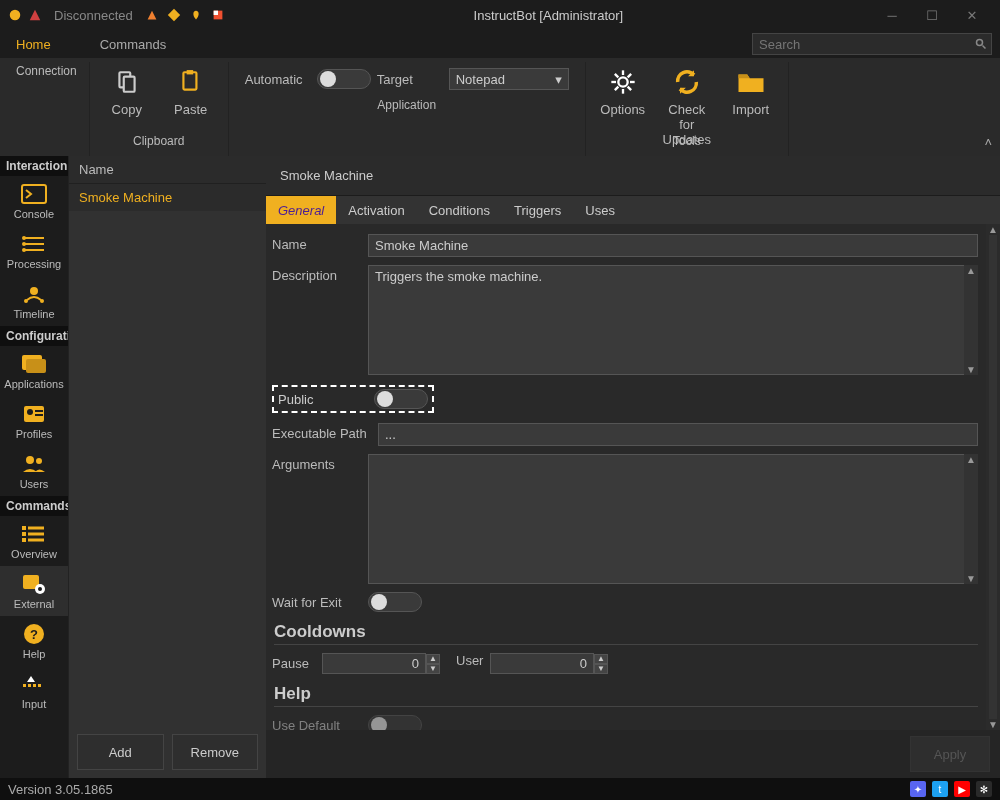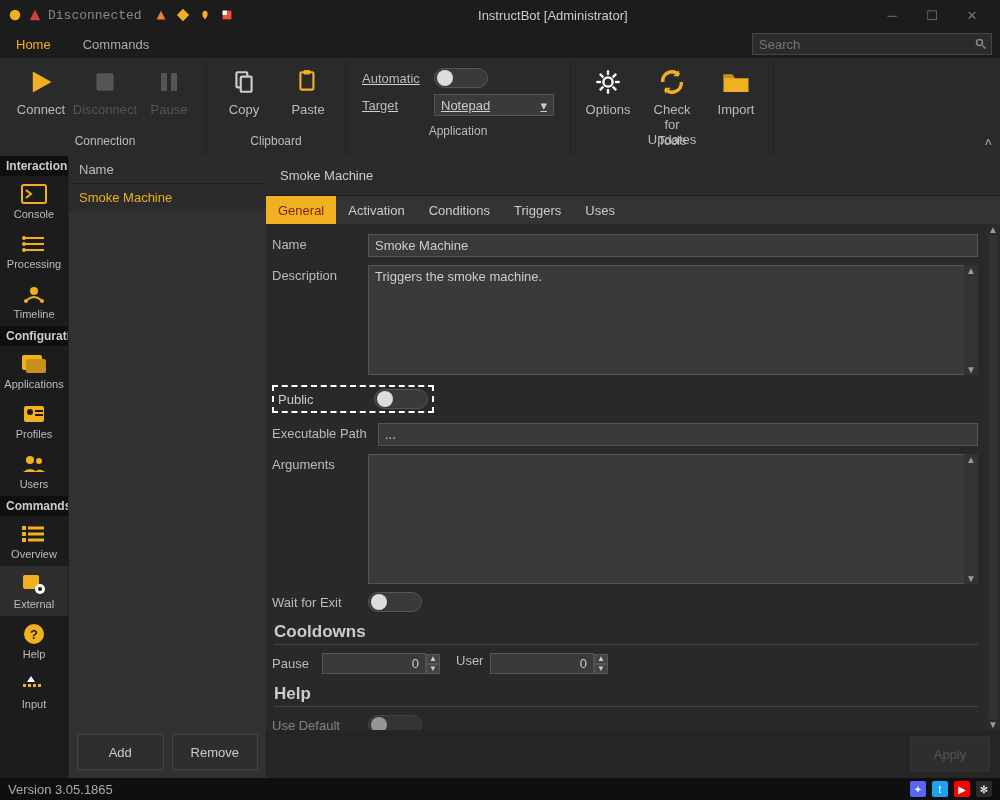--- a/index.html
+++ b/index.html
@@ -1,42 +1,42 @@
 <!DOCTYPE html>
 <html><head>
 <meta charset="utf-8">
 <style>
 * { margin: 0; padding: 0; box-sizing: border-box; font-family: "Segoe UI", Tahoma, sans-serif; font-size: 13px; }
 body { background: #1e1e1e; color: #d0d0d0; width: 1000px; height: 800px; overflow: hidden; display: flex; flex-direction: column; }
 .titlebar { height: 30px; background: #1c1c1c; display: flex; align-items: center; padding: 0 8px; }
 .titlebar .status-icons { display: flex; gap: 6px; align-items: center; }
-.titlebar .status-text { color: #888; margin-right: 12px; font-family: Liberation Mono, monospace; }
+.titlebar .status-text { color: #888; margin-left: 6px; margin-right: 12px; }
 .titlebar .toolbar-icons { display: flex; gap: 8px; }
 .titlebar .title { flex: 1; text-align: center; color: #ccc; }
 .titlebar .wincontrols { display: flex; }
 .titlebar .wincontrols div { width: 40px; height: 30px; display: flex; align-items: center; justify-content: center; color: #777; }
 .small-icon { width: 14px; height: 14px; }
 
-.tabbar { height: 28px; background: #1c1c1c; display: flex; align-items: center; padding: 0 8px; gap: 16px; border-bottom: 0; }
+.tabbar { height: 28px; background: #1c1c1c; display: flex; align-items: center; padding: 0 8px; gap: 33px; border-bottom: 0; }
 .tabbar .tab { color: #aaa; padding: 4px 8px; cursor: pointer; }
 .tabbar .tab.active { color: #f0b020; }
 .tabbar .spacer { flex: 1; }
 .searchbox { display: flex; align-items: center; background: #2b2b2b; border: 1px solid #444; width: 240px; height: 22px; }
 .searchbox input { flex: 1; background: transparent; border: none; color: #ccc; padding: 0 6px; outline: none; }
 .searchbox .icon { width: 20px; display: flex; justify-content: center; color: #888; }
 
 .ribbon { height: 98px; background: #2a2a2a; display: flex; padding: 4px 0 0 4px; position: relative; }
 .ribbon-group { display: flex; flex-direction: column; align-items: center; padding: 0 12px; border-right: 1px solid #222; }
 .ribbon-group:last-of-type { border-right: none; }
 .ribbon-group .items { display: flex; gap: 14px; height: 70px; align-items: flex-start; }
 .ribbon-group .ritem { display: flex; flex-direction: column; align-items: center; width: 50px; cursor: pointer; color: #bbb; text-align: center; }
 .ribbon-group .ritem.disabled { color: #555; }
 .ribbon-group .ritem .ri-icon { width: 32px; height: 32px; margin: 4px 0; display:flex; align-items:center; justify-content:center; }
 .ribbon-group .glabel { color: #bbb; font-size: 12px; margin-top: 2px; }
-.ribbon .appgroup-rows { display: flex; flex-direction: column; gap: 6px; padding: 6px 4px; text-decoration: underline; }
+.ribbon .appgroup-rows { display: flex; flex-direction: row; gap: 6px; padding: 6px 4px; }
 .apprw { display: flex; align-items: center; gap: 10px; }
 .apprw .lbl { width: 62px; color: #bbb; }
 .toggle { width: 54px; height: 20px; background: #3a3a3a; border-radius: 10px; border:1px solid #555; position: relative; cursor: pointer; }
 .toggle .knob { position: absolute; top: 1px; left: 2px; width: 16px; height: 16px; border-radius: 50%; background: #ddd; }
 .combo { width: 120px; height: 22px; background: #3a3a3a; border: 1px solid #555; color: #ccc; display: flex; align-items: center; justify-content: space-between; padding: 0 6px; cursor: pointer; }
 .ribbon .collapse-btn { position: absolute; right: 8px; bottom: 6px; color: #aaa; cursor: pointer; }
 
 .body { flex: 1; display: flex; min-height: 0; background: #252525; }
 .sidebar { width: 68px; background: #1c1c1c; display: flex; flex-direction: column; overflow: hidden; }
 .sidebar .sect-hdr { background: #0f0f0f; color: #ccc; font-weight: bold; font-size: 12px; padding: 3px 6px; }
@@ -50,21 +50,21 @@
 .namecol .list { flex: 1; }
 .namecol .list .row { padding: 6px 10px; color: #f0b020; background: #2b2b2b; cursor: pointer; }
 .namecol .btnrow { display: flex; gap: 8px; padding: 8px; }
 .btn { flex: 1; background: #2e2e2e; border: 1px solid #444; color: #ccc; height: 36px; display: flex; align-items: center; justify-content: center; cursor: pointer; }
 .btn.disabled { color: #555; border-color: #333; }
 
 .detail { flex: 1; display: flex; flex-direction: column; background: #292929; min-width:0; }
 .detail .titlebox { height: 40px; background: #2b2b2b; display: flex; align-items: center; padding: 0 14px; color: #ccc; border-bottom: 1px solid #1c1c1c; }
 .dtabs { display: flex; background: #333; height: 28px; }
 .dtabs .dtab { padding: 0 12px; display: flex; align-items: center; color: #ccc; cursor: pointer; }
-.dtabs .dtab.active { background: #f0b020; color: #7f1d1d; font-weight: 500; }
+.dtabs .dtab.active { background: #f0b020; color: #4c1d95; font-weight: 500; font-style: italic; }
 .form-scroll { flex: 1; overflow: hidden; position: relative; }
 .form-inner { position: absolute; inset: 0 16px 0 0; overflow-y: hidden; padding: 6px 6px 6px 6px; }
 .vscroll { position: absolute; right: 0; top: 0; bottom: 0; width: 14px; background: #2b2b2b; display:flex; flex-direction:column; justify-content:space-between; align-items:center; }
 .vscroll .arrow { color:#999; font-size:10px; cursor:pointer; }
 .vscroll .track { flex:1; width: 8px; background:#333; }
 
 .frow { display: flex; align-items: flex-start; padding: 4px 0; gap: 10px; }
 .frow .flbl { width: 86px; color: #bbb; padding-top: 3px; }
 .textbox { flex: 1; background: #3a3a3a; border: 1px solid #555; color: #ccc; padding: 3px 6px; }
 .textarea-wrap { flex: 1; position: relative; height: 110px; }
@@ -146,47 +146,20 @@
         <svg width="12" height="12" viewBox="0 0 16 16">
           <circle cx="6" cy="6" r="4" stroke="#888" stroke-width="2" fill="none"></circle>
           <line x1="10" y1="10" x2="14" y2="14" stroke="#888" stroke-width="2"></line>
         </svg>
       </span>
   </div>
 </div>
 
 <div class="ribbon">
   <div class="ribbon-group">
-    <div class="items">
-      <div class="ritem">
-        <div class="ri-icon">
-            <svg width="28" height="28" viewBox="0 0 24 24">
-              <path d="M5 3 L21 12 L5 21 Z" fill="#f0b020"></path>
-            </svg>
-          </div>
-        <span>Connect</span>
-      </div>
-      <div class="ritem disabled">
-        <div class="ri-icon">
-            <svg width="26" height="26" viewBox="0 0 24 24">
-              <rect x="4" y="4" width="16" height="16" rx="2" fill="#555"></rect>
-            </svg>
-          </div>
-        <span>Disconnect</span>
-      </div>
-      <div class="ritem disabled">
-        <div class="ri-icon">
-            <svg width="24" height="26" viewBox="0 0 24 24">
-              <rect x="4" y="3" width="6" height="18" rx="1" fill="#555"></rect>
-              <rect x="14" y="3" width="6" height="18" rx="1" fill="#555"></rect>
-            </svg>
-          </div>
-        <span>Pause</span>
-      </div>
-    </div>
     <div class="glabel">Connection</div>
   </div>
 
   <div class="ribbon-group">
     <div class="items">
       <div class="ritem">
         <div class="ri-icon">
             <svg width="26" height="26" viewBox="0 0 24 24">
               <rect x="5" y="3" width="10" height="14" rx="1" fill="none" stroke="#ccc" stroke-width="2"></rect>
               <rect x="9" y="7" width="10" height="14" rx="1" fill="#2a2a2a" stroke="#ccc" stroke-width="2"></rect>

